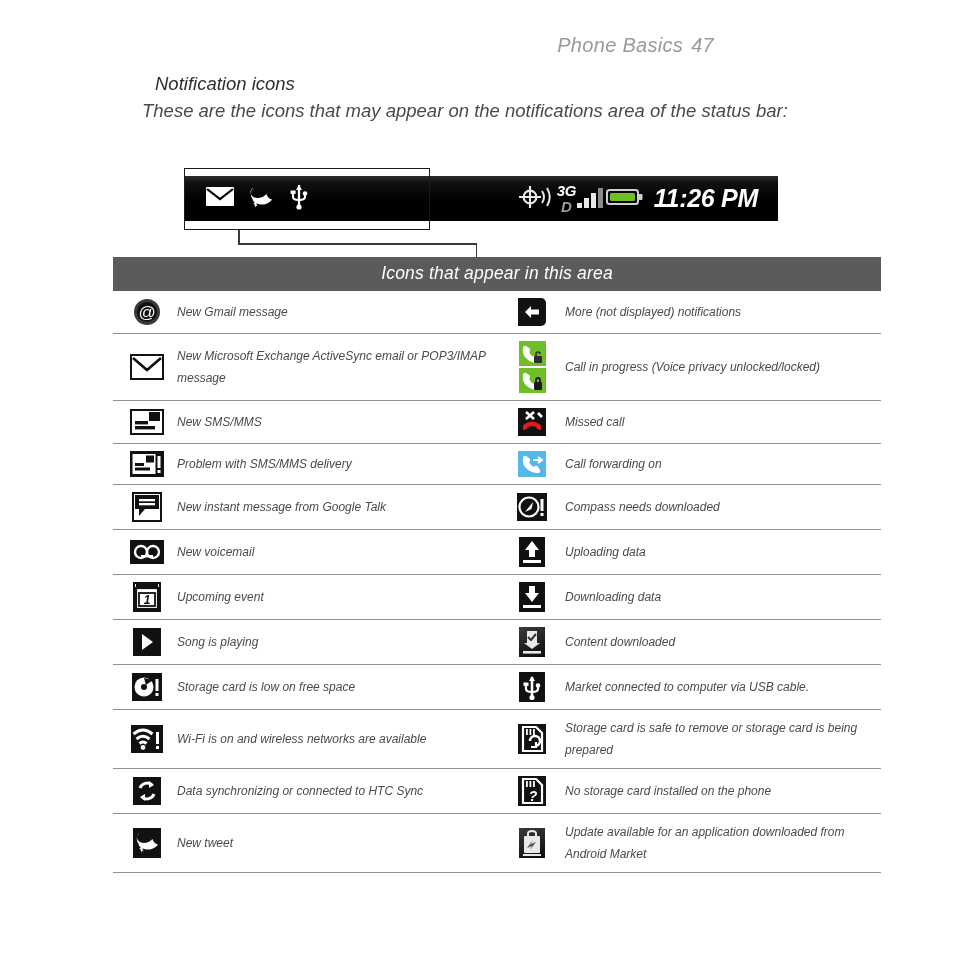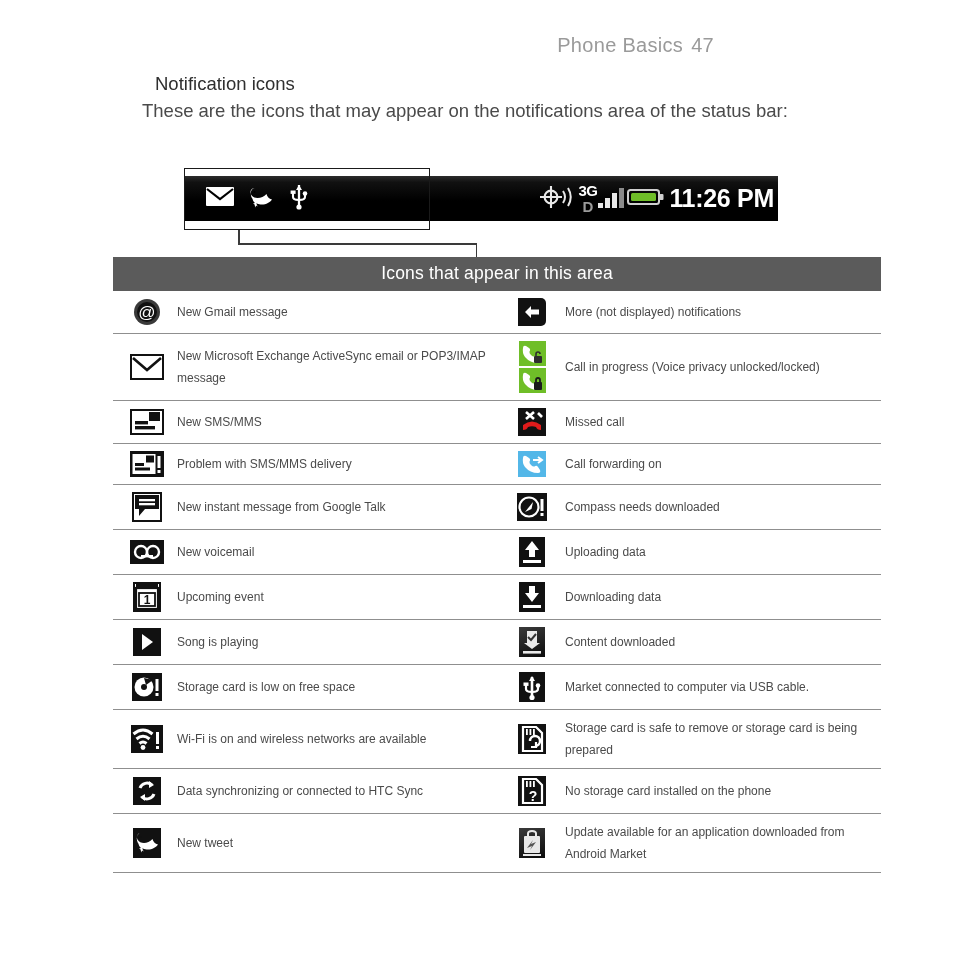--- a/index.html
+++ b/index.html
@@ -4,21 +4,21 @@
 <style>
   html,body{margin:0;padding:0;}
   body{
     width:954px;height:954px;
     background:#ffffff;
     font-family:"Liberation Sans","DejaVu Sans",sans-serif;
     color:#3f3f3f;
     position:relative;
     overflow:hidden;
   }
-  .page{position:relative;width:766px;height:954px;}
+  .page{position:relative;width:766px;height:954px;font-style:italic;}
 
   
   .run-head{
     position:absolute;top:34px;right:52px;
     font-size:20px;color:#9a9a9a;letter-spacing:.3px;
     white-space:nowrap;
   }
   .run-head .pg{margin-left:8px;}
 
   
@@ -36,21 +36,21 @@
     position:absolute;left:184px;top:176px;
     width:594px;height:45px;
     background:#050505;
     background:linear-gradient(180deg,#2c2c2c 0%,#111 14%,#000 55%,#000 100%);
     display:flex;align-items:center;
     box-sizing:border-box;
   }
   .sb-left{display:flex;align-items:center;padding-left:21px;gap:13px;height:100%;}
   .sb-right{
     margin-left:auto;display:flex;align-items:center;
-    padding-right:4px;height:100%;
+    padding-right:20px;height:100%;
   }
   .sb-ico{display:block;}
 
   
   .callout-box{
     position:absolute;left:184px;top:168px;
     width:246px;height:62px;
     border:1.6px solid #1a1a1a;
     box-sizing:border-box;
     pointer-events:none;
@@ -166,21 +166,21 @@
             <rect x="22" y="3" width="5" height="20" fill="#8a8a8a"></rect>
           </svg>
       </span>
       <span class="sb-ico">
         <svg width="38" height="20" viewBox="0 0 38 20">
             <rect x="1" y="3" width="31" height="14" rx="2.5" fill="none" stroke="#cfcfcf" stroke-width="2"></rect>
             <rect x="4" y="6" width="25" height="8" rx="1.5" fill="#6fbe28"></rect>
             <rect x="32.5" y="7" width="4" height="6" rx="1" fill="#cfcfcf"></rect>
           </svg>
       </span>
-      <span style="color:#ffffff;font-size:25px;font-weight:bold;letter-spacing:-.3px;margin-left:4px;">11:26 PM</span>
+      <span style="color:#ffffff;font-size:25px;font-weight:bold;letter-spacing:-.3px;margin-left:10px;">11:26 PM</span>
     </div>
   </div>
 
   <div class="callout-box"></div>
   <div class="ld ld-v1"></div>
   <div class="ld ld-h1"></div>
   <div class="ld ld-v2"></div>
 
   <div class="tbl">
     <div class="tbl-head">Icons that appear in this area</div>

